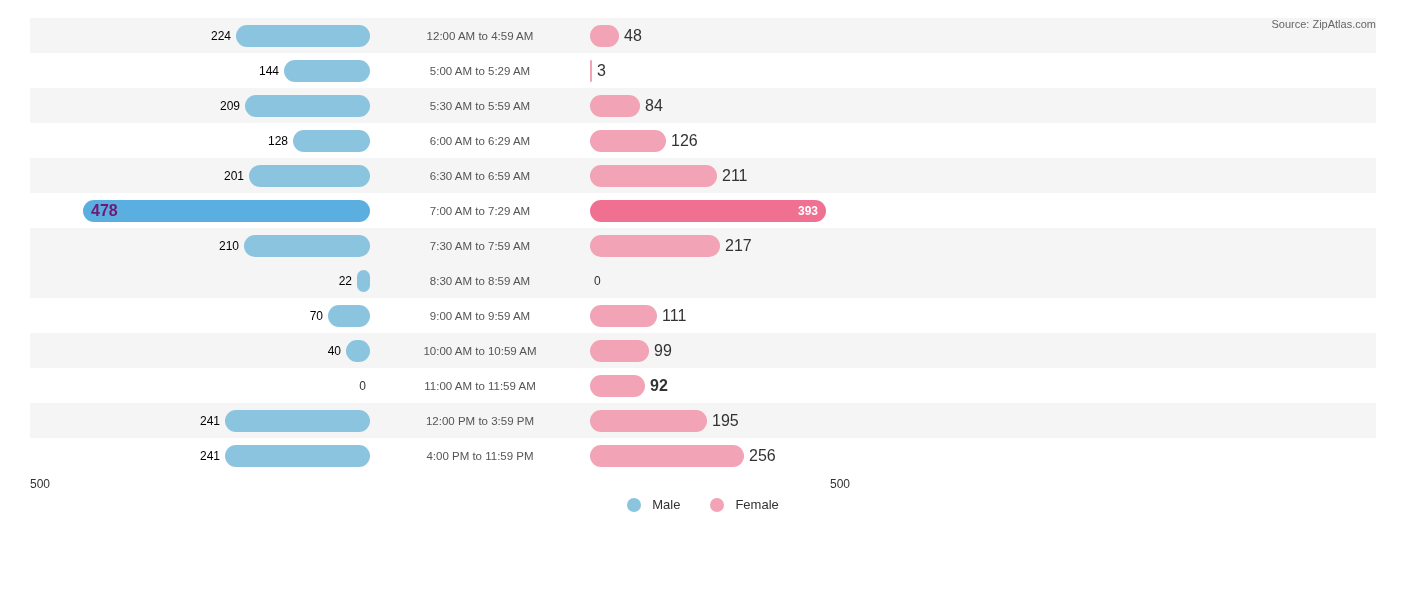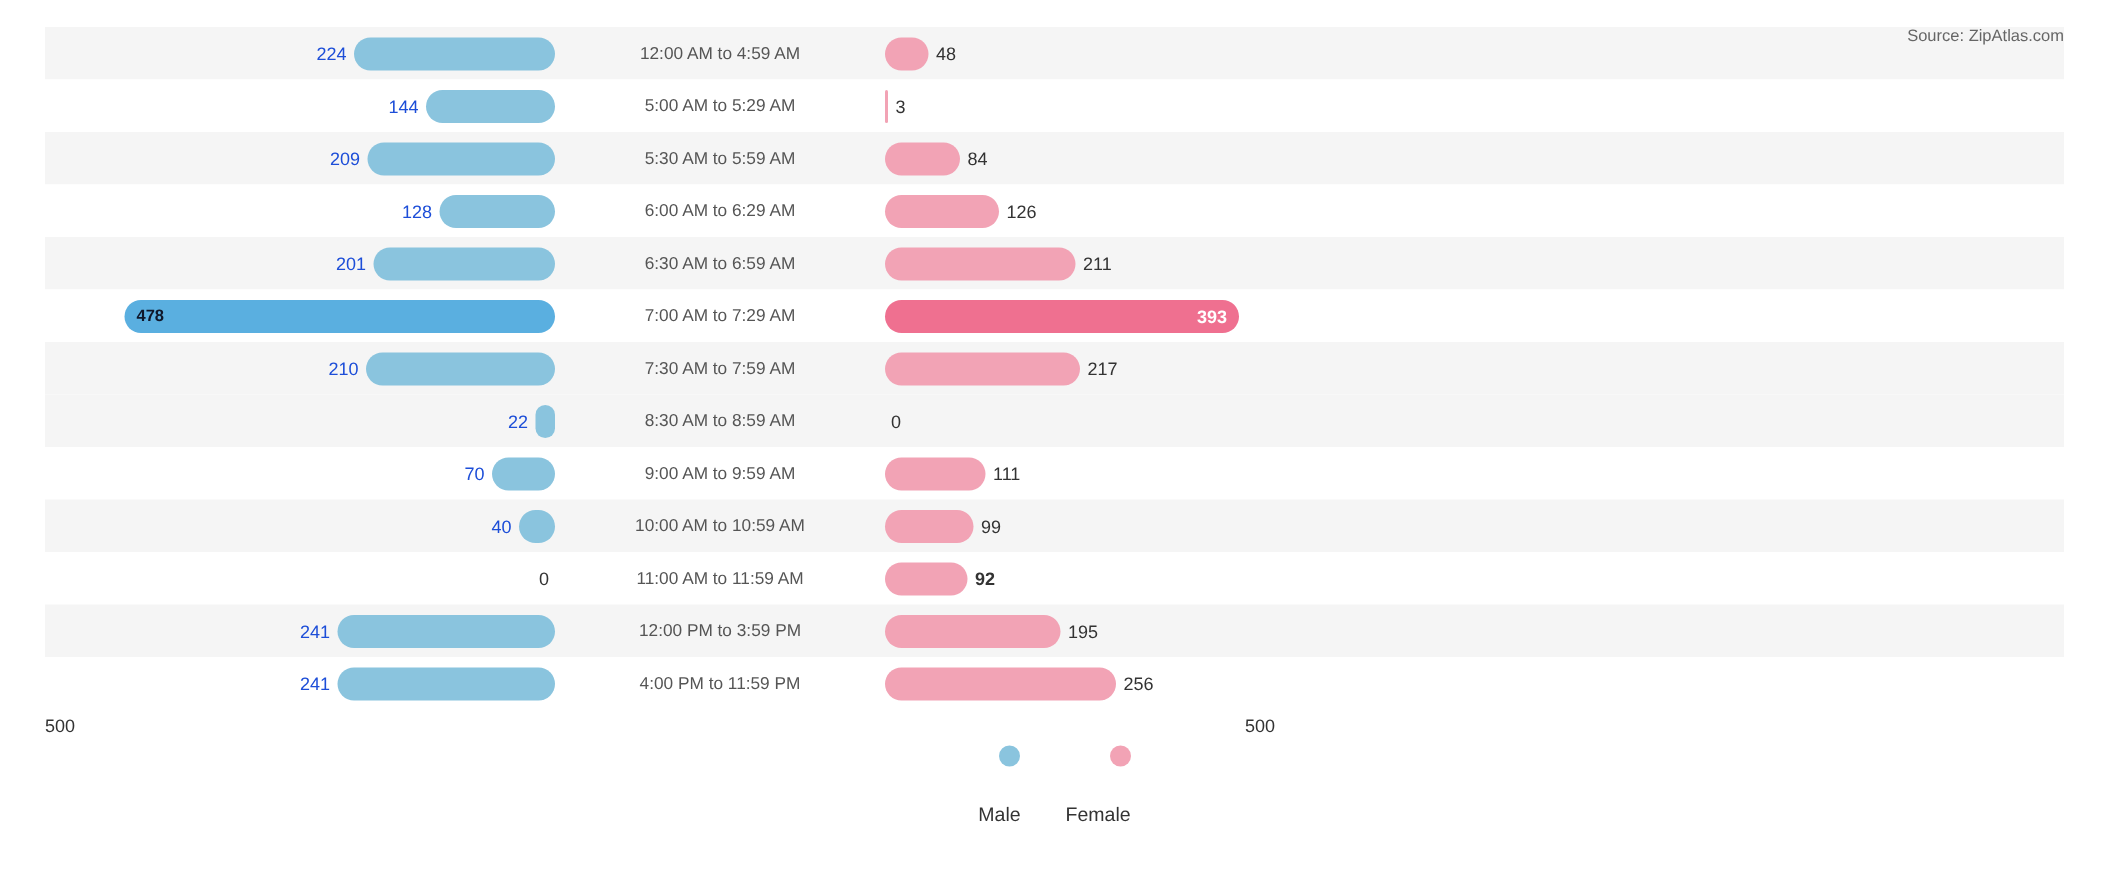--- a/index.html
+++ b/index.html
@@ -34,24 +34,23 @@
 
     .legend {
       display: flex;
       justify-content: center;
       gap: 30px;
       margin-top: 6px;
     }
     .legend-item {
       display: flex;
       align-items: flex-end;
-      gap: 24px;
+      gap: 11px;
       font-size: 13px;
       color: #333;
-      flex-direction: column;
     }
     .legend-dot {
       width: 14px;
       height: 14px;
       border-radius: 50%;
     }
     .axis-row {
       display: flex;
       align-items: center;
     }
@@ -136,37 +135,37 @@
       background-color: #5aafe0;
     }
     .pink-bar.hi {
       background-color: #ef7090;
     }
 
     .left-num {
       position: absolute;
       right: calc(100% + 5px);
       font-size: 12px;
-      color: #1d4ed8;
+      color: #000000;
       white-space: nowrap;
     }
     .right-num {
       position: absolute;
       left: calc(100% + 5px);
-      font-size: 12px;
+      font-size: 16px;
       color: #333;
       white-space: nowrap;
     }
 
     
     .inner-left-num {
       position: absolute;
       left: 8px;
-      font-size: 11px;
-      color: #0f172a;
+      font-size: 16px;
+      color: #701a75;
       font-weight: bold;
       white-space: nowrap;
     }
     .inner-right-num {
       position: absolute;
       right: 8px;
       font-size: 12px;
       color: #fff;
       font-weight: bold;
       white-space: nowrap;

